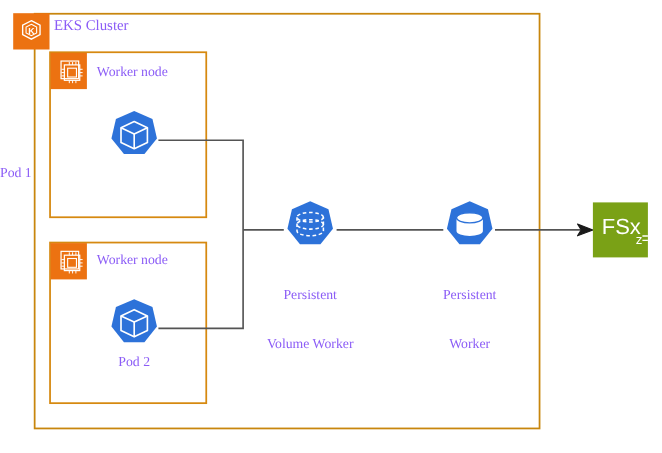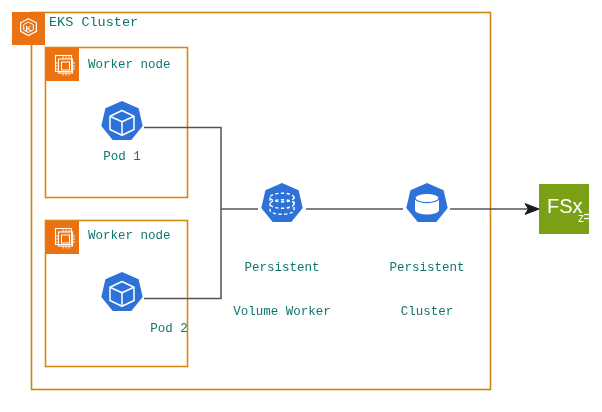--- a/index.html
+++ b/index.html
@@ -20,22 +20,22 @@
   }
   svg.layer {
     position: absolute;
     left: 0;
     top: 0;
     width: 602px;
     height: 412px;
   }
   .lbl {
     position: absolute;
-    color: #0f766e;
-    font-family: Liberation Mono, monospace;
+    color: #8b5cf6;
+    font-family: Liberation Serif, serif;
     white-space: pre;
     line-height: 1.18;
   }
   .cluster-title {
     left: 49px;
     top: 15px;
     font-size: 13.5px;
   }
   .worker-title-1 {
     left: 88px;
@@ -44,30 +44,29 @@
   }
   .worker-title-2 {
     left: 88px;
     top: 229px;
     font-size: 12.5px;
   }
   .pod1-label {
     left: 0px;
     top: 150px;
     width: 244px;
-    text-align: center;
+    text-align: left;
     font-size: 12.5px;
   }
   .pod2-label {
     left: 0px;
     top: 322px;
     width: 244px;
     text-align: center;
     font-size: 12.5px;
-    padding-left: 47px;
   }
   .pvc-label {
     left: 222px;
     top: 231px;
     width: 120px;
     text-align: center;
     font-size: 12.5px;
   }
   .pv-label {
     left: 372px;
@@ -202,16 +201,16 @@
 
   <div class="lbl pod2-label">Pod 2</div>
 
   <div class="lbl pvc-label">
     <div>Persistent</div>
     <div>Volume Worker</div>
   </div>
 
   <div class="lbl pv-label">
     <div>Persistent</div>
-    <div>Cluster</div>
+    <div>Worker</div>
   </div>
 
 </div>
 
 </body></html>

